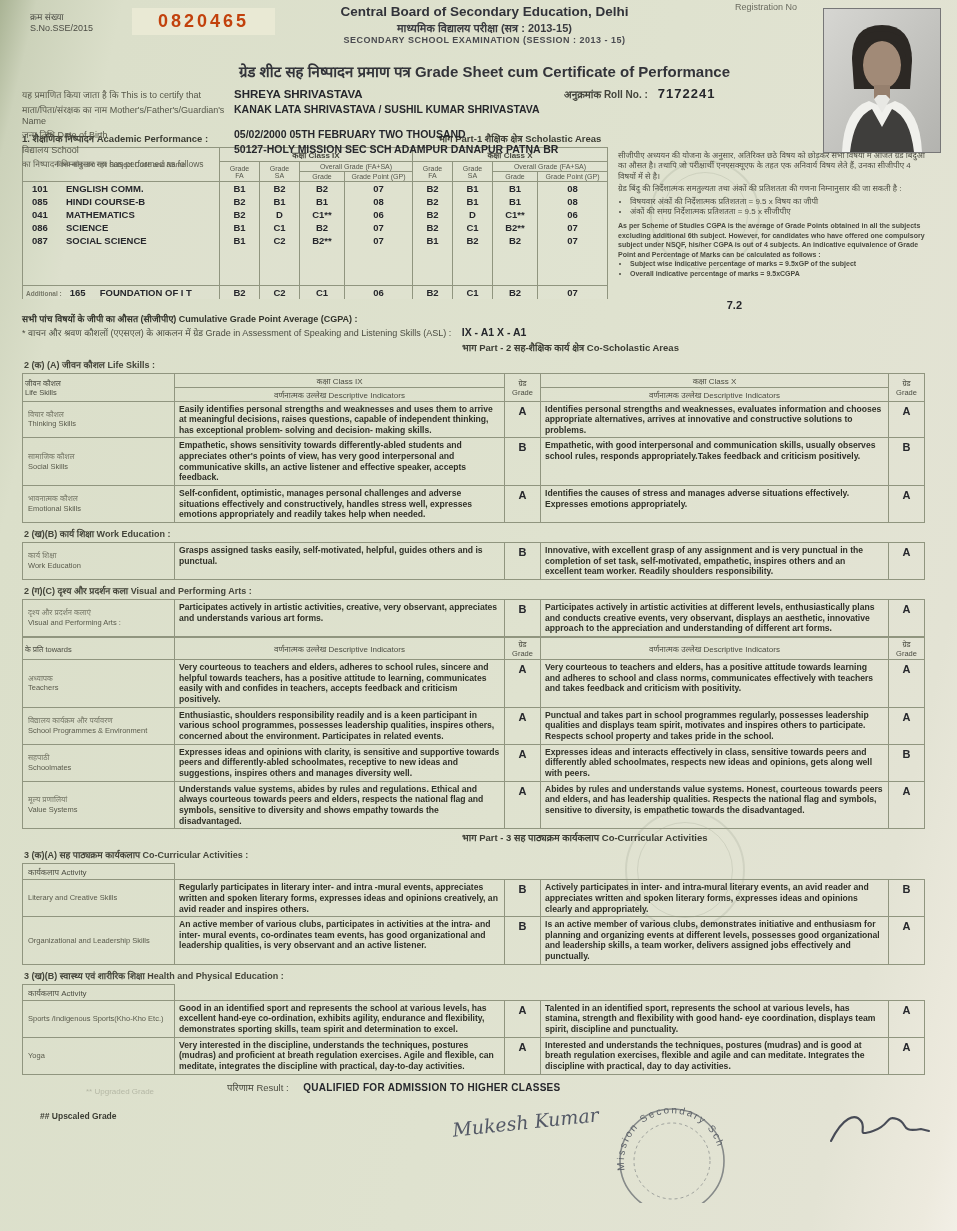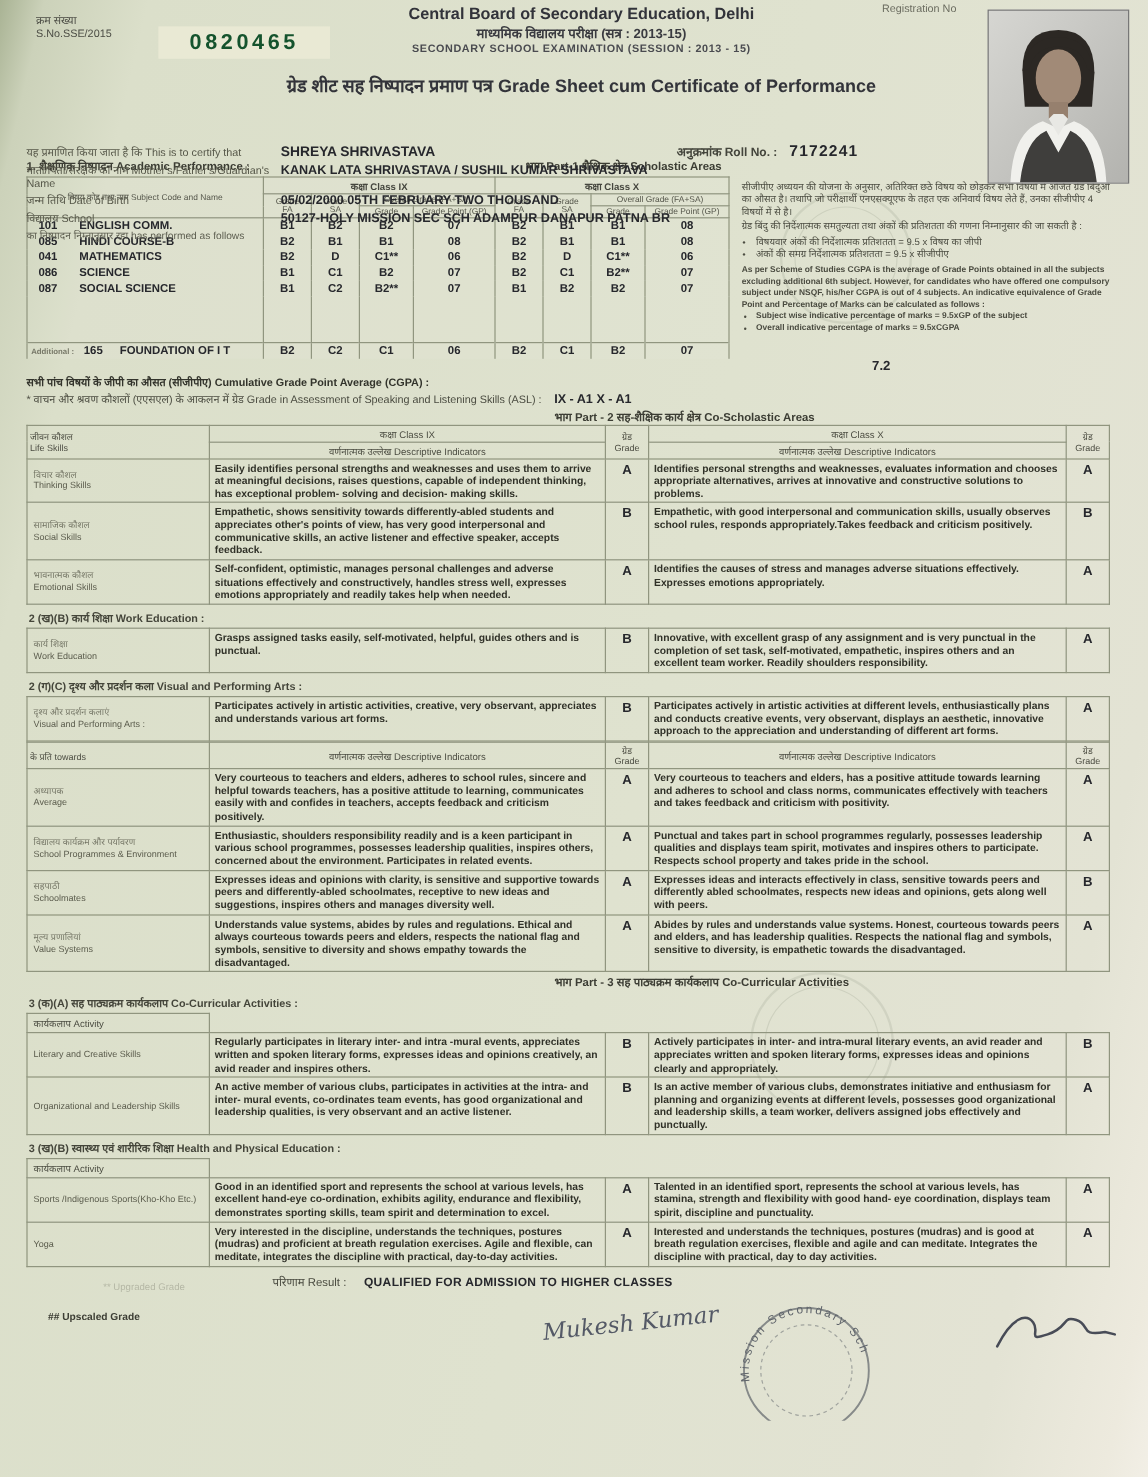--- a/index.html
+++ b/index.html
@@ -7,34 +7,34 @@
   body { font-family:"Liberation Sans", sans-serif; background:#aab095; }
   .page { position:relative; width:957px; height:1231px; overflow:hidden; color:#3a3b35;
     background:linear-gradient(103deg,#a9b394 0%,#ccd2ba 3%,#dbdfca 10%,#dfe2cf 55%,#e3e3d4 88%,#edeade 97%,#f2efe6 100%); }
   .content { position:absolute; inset:0; padding:4px 10px 0 22px; }
   .wm { position:absolute; border:2px solid rgba(90,100,80,.35); border-radius:50%; opacity:.35; }
   .wm::after{ content:""; position:absolute; inset:10px; border:1px solid rgba(90,100,80,.4); border-radius:50%; }
 
   
   .hdr { position:relative; height:128px; }
   .serial { position:absolute; left:8px; top:8px; font-size:9px; color:#4b4c44; line-height:1.25; }
-  .serial-num { position:absolute; left:110px; top:18px; background:#e9e9d4; padding:3px 26px; font-size:18px;
-    letter-spacing:3px; color:#14532d; font-weight:bold; }
+  .serial-num { position:absolute; left:110px; top:4px; background:#e9e9d4; padding:3px 26px; font-size:18px;
+    letter-spacing:3px; color:#c2410c; font-weight:bold; }
   .reg { position:absolute; right:150px; top:-2px; font-size:9px; color:#6b6c60; }
   .photo { position:absolute; right:6px; top:4px; width:118px; height:145px; border:1px solid #777; background:#cbcbc7; z-index:5; }
   .hcenter { width:560px; margin:0 auto; text-align:center; }
   .board { font-size:13.5px; font-weight:bold; color:#32333a; }
   .exam-hi { font-size:11px; font-weight:bold; color:#3a3b40; margin-top:1px;}
   .exam-en { font-size:9px; font-weight:bold; color:#4a4b50; letter-spacing:.5px;}
   .doctitle { font-size:15px; font-weight:bold; color:#33343a; margin-top:16px; white-space:nowrap; }
   .certline { display:flex; margin-top:5px; font-size:9px; align-items:baseline; }
   .lab { color:#565749; width:212px; flex:none; }
   .sname-v { font-weight:bold; font-size:11.5px; color:#26272c; width:330px; }
   .roll-lab { color:#44453c; font-size:10px; font-weight:bold;}
-  .roll-v { font-weight:bold; font-size:13px; color:#26272c; margin-left:10px; letter-spacing:1px;margin-top:32px;}
+  .roll-v { font-weight:bold; font-size:13px; color:#26272c; margin-left:10px; letter-spacing:1px;}
   .inforow { display:flex; font-size:9px; margin-top:2px; align-items:baseline;}
   .ival { font-weight:bold; font-size:10.5px; color:#26272c; }
   .performed { font-size:8.5px; color:#5d5e50; margin-top:2px;}
 
   
   table { border-collapse:collapse; table-layout:fixed; }
   .tbl th,.tbl td { border:1px solid #90957f; }
   .tbl th { font-weight:normal; color:#55564b; }
 
   
@@ -291,20 +291,21 @@
     <div class="cgpa-val">7.2</div>
     <div class="cgpa-line"><b>सभी पांच विषयों के जीपी का औसत (सीजीपीए) Cumulative Grade Point Average (CGPA)  :</b></div>
     <div class="asl-line">
       <span>* वाचन और श्रवण कौशलों (एएसएल) के आकलन में ग्रेड Grade in Assessment of Speaking and Listening Skills (ASL) :</span>
       <span class="asl-v">IX - A1    X - A1</span>
     </div>
 
     <div class="p2partline">
         <span>भाग Part - 2  सह-शैक्षिक कार्य क्षेत्र  Co-Scholastic Areas</span>
       </div>
+    <div class="sec">2 (क) (A) जीवन कौशल Life Skills :</div>
 
     <table class="tbl p2">
       <colgroup>
           <col class="c-lab">
           <col class="c-txt">
           <col class="c-g">
           <col class="c-txt2">
           <col class="c-g">
         </colgroup>
       <thead>
@@ -399,21 +400,21 @@
         <tr>
           <th style="text-align:left;font-size:7.5px;">के प्रति towards</th>
           <th>वर्णनात्मक उल्लेख  Descriptive Indicators</th>
           <th class="g-h"><span>ग्रेड</span><br><span>Grade</span></th>
           <th>वर्णनात्मक उल्लेख  Descriptive Indicators</th>
           <th class="g-h"><span>ग्रेड</span><br><span>Grade</span></th>
         </tr>
       </thead>
       <tbody>
         <tr>
-          <td class="lab"><span class="hi">अध्यापक</span><br><span>Average</span></td>
+          <td class="lab"><span class="hi">अध्यापक</span><br><span>Teachers</span></td>
           <td class="txt">Very courteous to  teachers and elders, adheres to school rules, sincere and helpful towards teachers, has a  positive attitude to learning, communicates easily with and confides in teachers, accepts feedback and criticism positively.</td>
           <td class="gr">A</td>
           <td class="txt">Very courteous to teachers and elders, has a positive attitude towards learning and adheres to school and class norms, communicates effectively with teachers and takes feedback and criticism with positivity.</td>
           <td class="gr">A</td>
         </tr>
         <tr>
           <td class="lab"><span class="hi">विद्यालय कार्यक्रम और पर्यावरण</span><br><span>School Programmes &amp; Environment</span></td>
           <td class="txt">Enthusiastic, shoulders responsibility readily and is a keen participant in various school programmes, possesses leadership qualities, inspires others, concerned about the environment. Participates in related events.</td>
           <td class="gr">A</td>
           <td class="txt">Punctual and takes part in school programmes regularly, possesses leadership qualities and displays team spirit, motivates and inspires others to participate. Respects school property and takes pride in the school.</td>

